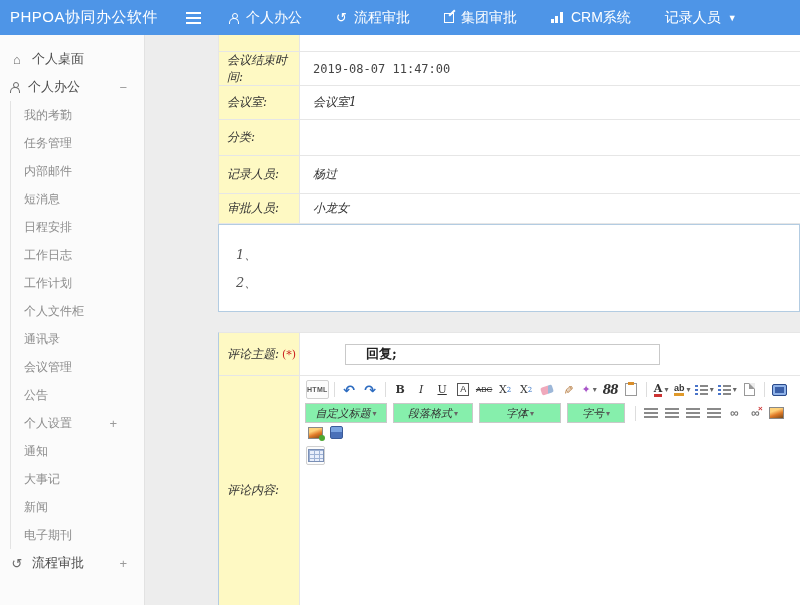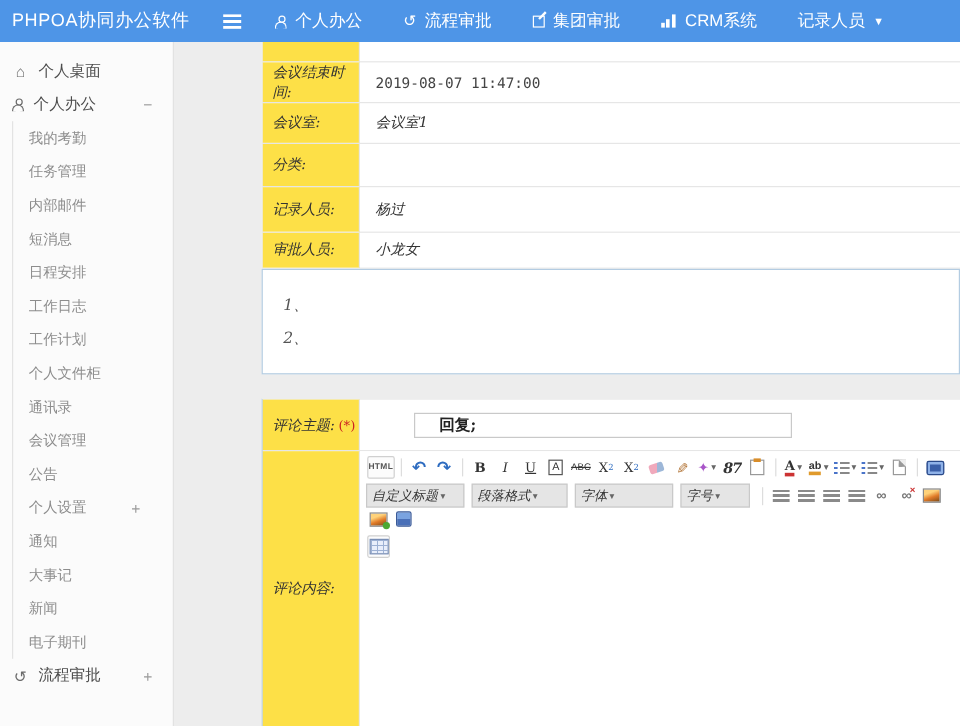--- a/index.html
+++ b/index.html
@@ -43,21 +43,21 @@
   .s-group .s-item { padding-left:13px; font-size:12px; color:#8d8d8d; height:28px; }
   .s-group .expand { right:27px; }
 
   
   .content { position:absolute; left:146px; top:35px; right:0; bottom:0;
     background:#ededed; overflow:hidden; }
   .sheet { margin-left:72px; }
 
   .info-table { background:#fff; border-left:1px solid #e6e6e6; }
   .trow { display:flex; border-bottom:1px solid #e6e6e6; }
-  .cell-label { width:81px; background:#fde047; border-right:1px solid #e6e6e6;
+  .cell-label { width:81px; background:#fef9c3; border-right:1px solid #e6e6e6;
     display:flex; align-items:center; padding-left:8px;
     font-family:"DejaVu Serif",serif; font-style:italic; font-size:12px; color:#333; }
   .cell-value { flex:1; display:flex; align-items:center; padding-left:13px;
     font-family:"DejaVu Serif",serif; font-style:italic; font-size:12px; color:#333; }
   .mono { font-family:"DejaVu Sans Mono",monospace; font-style:normal; color:#444; }
 
   .minutes-box { border:1px solid #b3cce2; background:#fff; height:88px;
     padding:16px 0 0 17px; font-family:"DejaVu Serif",serif; font-style:italic;
     font-size:13px; color:#555; line-height:28px; }
 
@@ -107,22 +107,22 @@
   .i-list::before { content:""; position:absolute; left:0; top:1px; width:3px; height:10px;
     background:repeating-linear-gradient(to bottom,#4a74c9 0 2px,transparent 2px 4px); }
   .i-list::after { content:""; position:absolute; right:0; top:1px; width:8px; height:10px;
     background:repeating-linear-gradient(to bottom,#888 0 2px,transparent 2px 4px); }
   .i-page { width:11px; height:13px; background:#fff; border:1px solid #999;
     position:relative; }
   .i-page::after { content:""; position:absolute; top:-1px; right:-1px;
     border:3px solid #ededed; border-left-color:#999; border-bottom-color:#999; }
   .i-monitor { width:15px; height:12px; background:#3a5fa8; border-radius:2px;
     border:1px solid #2a4a8a; box-shadow:inset 0 0 0 2px #8fb2e8; }
-  .tsel { display:flex; align-items:center; justify-content:flex-start;
-    border:1px solid #c9c9c9; background:#e5e5e5; height:20px; margin-right:6px;
+  .tsel { display:flex; align-items:center; justify-content:center;
+    border:1px solid #c9c9c9; background:#86efac; height:20px; margin-right:6px;
     padding:0 4px; font-family:"DejaVu Serif",serif; font-style:italic;
     font-size:11px; color:#333; cursor:pointer; }
   .w1{width:82px;} .w2{width:80px;} .w3{width:82px;} .w4{width:58px;}
   .i-align { width:14px; height:11px;
     background:repeating-linear-gradient(to bottom,#8a8a8a 0 2px,transparent 2px 4px); }
   .i-link { color:#777; font-size:12px; font-weight:bold; }
   .i-unlink { color:#777; font-size:12px; font-weight:bold; position:relative; }
   .i-unlink::after { content:"×"; color:#c33; font-size:8px; position:absolute;
     right:-3px; top:-2px; }
   .i-image { width:15px; height:12px; border:1px solid #888;
@@ -309,21 +309,21 @@
             <span class="tbtn">
                 <span class="i-eraser"></span>
               </span>
             <span class="tbtn">
                 <span class="i-brush">✎</span>
               </span>
             <span class="tbtn">
                 <span class="i-wand">✦</span>
                 <span class="mini-caret">▾</span>
               </span>
-            <span class="tbtn quote">87</span>
+            <span class="tbtn quote">88</span>
             <span class="tbtn">
                 <span class="i-paste"></span>
               </span>
             <span class="sep"></span>
             <span class="tbtn">
                 <span class="colorA">A</span>
                 <span class="mini-caret">▾</span>
               </span>
             <span class="tbtn">
                 <span class="hlab">ab</span>

